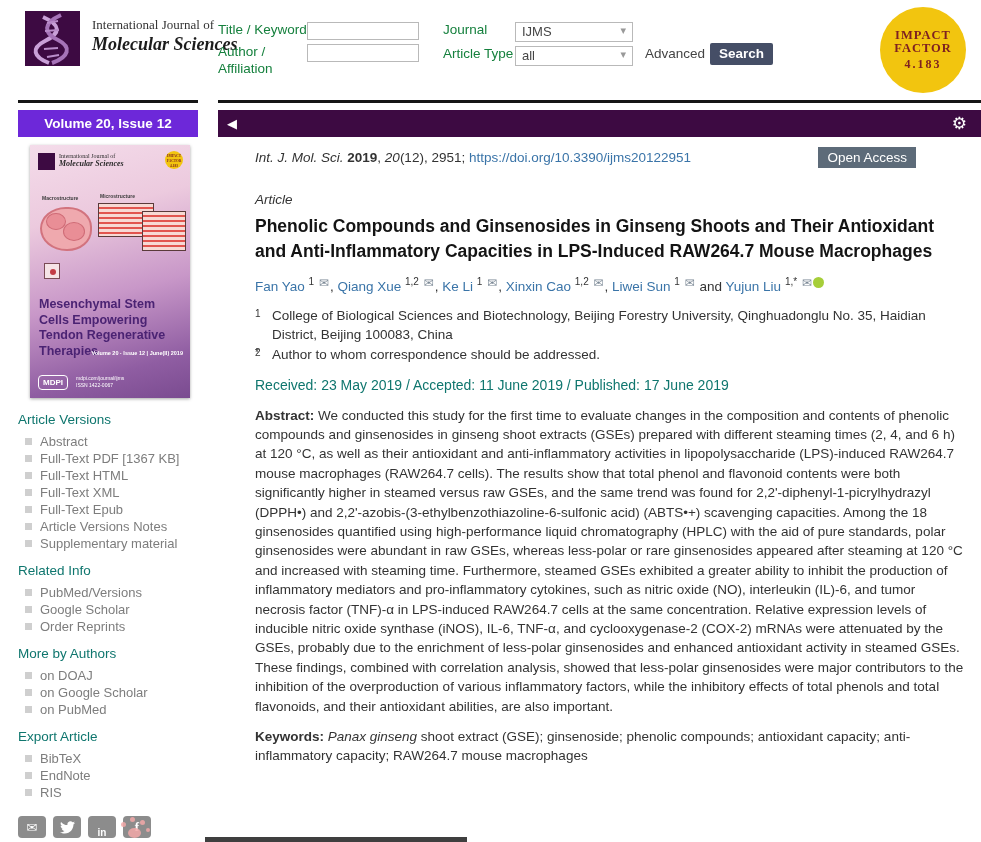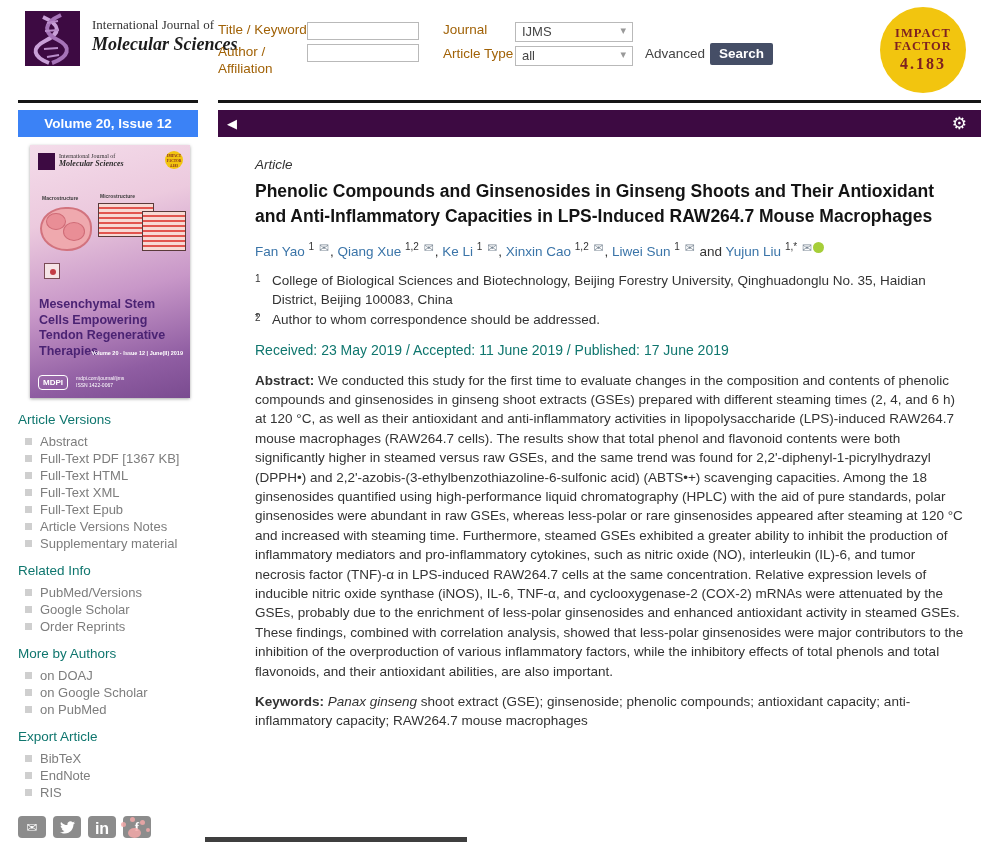--- a/index.html
+++ b/index.html
@@ -8,41 +8,41 @@
   .abs { position:absolute; }
   body { position:relative; }
 
   
   #header { left:0; top:0; width:981px; height:100px; background:#fff; }
   #logo-box { left:25px; top:11px; width:55px; height:55px; background:#3d0a42; }
   #logo-text { left:92px; top:17px; width:200px; font-family:"Liberation Serif", serif; }
   #logo-line1 { font-size:13px; color:#333; }
   #logo-line2 { font-size:18px; font-weight:bold; font-style:italic; color:#1c1c1c; margin-top:1px; }
 
-  .srch-label { position:absolute; font-size:13.5px; color:#a16207; }
+  .srch-label { position:absolute; font-size:13.5px; color:#15803d; }
   .srch-input { position:absolute; width:112px; height:18px; border:1px solid #b9b9b9; background:#fff; font-size:12px; padding:0 4px; }
   .srch-select { position:absolute; width:118px; height:20px; border:1px solid #b9b9b9; background:#fff; font-size:13px; color:#444; padding:1px 6px; cursor:pointer; }
   .srch-select .arrow { position:absolute; right:6px; top:1px; color:#999; font-size:11px; }
   #advanced-link { position:absolute; left:645px; top:46px; font-size:13.5px; color:#444; cursor:pointer; }
   #search-btn { position:absolute; left:710px; top:43px; width:63px; height:22px; background:#454e66; color:#fff;
     font-size:13.5px; font-weight:bold; text-align:center; line-height:22px; border-radius:2px; cursor:pointer; }
 
   #if-badge { left:880px; top:7px; width:86px; height:86px; border-radius:50%; background:#f2c50f;
     display:flex; flex-direction:column; justify-content:center; align-items:center;
     font-family:"Liberation Serif", serif; color:#7e2121; font-weight:bold; z-index:5; }
   #if-badge .l1,#if-badge .l2 { font-size:12.5px; letter-spacing:1px; line-height:13px; }
-  #if-badge .val { font-size:16px; letter-spacing:2px; margin-top:2px; }
+  #if-badge .val { font-size:12px; letter-spacing:2px; margin-top:2px; }
 
   .black-rule { position:absolute; top:100px; height:3px; background:#161616; }
   #rule-left { left:18px; width:180px; }
   #rule-right { left:218px; width:763px; }
 
   
   #sidebar { left:18px; top:110px; width:180px; height:732px; }
-  #volume-banner { width:180px; height:27px; background:#3b82f6; color:#fff; font-size:13.5px; font-weight:bold;
+  #volume-banner { width:180px; height:27px; background:#6d28d9; color:#fff; font-size:13.5px; font-weight:bold;
     text-align:center; line-height:27px; }
 
   #cover { position:relative; margin:8px 0 0 12px; width:160px; height:253px;
     background:linear-gradient(165deg,#f4dcea 0%,#eccade 28%,#c897c8 58%,#8f5da2 85%,#7a4b90 100%);
     box-shadow:0 1px 3px rgba(0,0,0,.35); overflow:hidden; }
   #cover-logo-sq { position:absolute; left:8px; top:8px; width:17px; height:17px; background:#3d0a42; }
   #cover-jname { position:absolute; left:29px; top:8px; font-family:"Liberation Serif", serif; color:#2b2b2b; }
   #cover-jname .c1 { font-size:6px; }
   #cover-jname .c2 { font-size:8px; font-weight:bold; font-style:italic; }
   #cover-if { position:absolute; right:7px; top:6px; width:18px; height:18px; border-radius:50%; background:#f2c50f;
@@ -70,21 +70,21 @@
   #sidebar-sections { margin-top:14px; }
   .sb-heading { font-size:13.5px; color:#0f766e; margin:11px 0 6px 0; }
   .sb-ul { list-style:none; }
   .sb-li { position:relative; padding-left:22px; font-size:13px; color:#7d7d7d; line-height:17px; cursor:pointer; }
   .sb-li:before { content:""; position:absolute; left:7px; top:5px; width:7px; height:7px; background:#cfcfcf; }
 
   #social-row { display:flex; gap:7px; margin-top:15px; }
   .soc { width:28px; height:22px; background:#8c8c8c; border-radius:4px; color:#fff; display:flex;
     align-items:center; justify-content:center; font-size:13px; cursor:pointer; }
   .soc.fb { font-family:"Liberation Serif", serif; font-weight:bold; }
-  .soc.li { font-size:16px; font-weight:bold;align-items:flex-end; }
+  .soc.li { font-size:10px; font-weight:bold;align-items:flex-end; }
   #paw { position:absolute; left:100px; top:706px; width:34px; height:26px; pointer-events:none; }
   #paw i { position:absolute; background:#f2a8a8; border-radius:50%; opacity:.85; }
   #paw .pad { left:10px; top:12px; width:13px; height:10px; }
   #paw .t1 { left:3px; top:6px; width:5px; height:5px; }
   #paw .t2 { left:12px; top:1px; width:5px; height:5px; }
   #paw .t3 { left:22px; top:4px; width:5px; height:5px; }
   #paw .t4 { left:28px; top:12px; width:4px; height:4px; }
 
   
   #main { left:218px; top:110px; width:763px; height:732px; }
@@ -264,20 +264,24 @@
   </div>
 </div>
 
 <div id="main" class="abs">
   <div id="article-bar">
     <span id="back-arrow">◀</span>
     <span id="gear">⚙</span>
   </div>
 
   <div id="main-inner">
+    <div id="citation-row">
+      <span class="jn">Int. J. Mol. Sci.</span><span class="yr"> 2019</span><span>, </span><span class="vol">20</span><span>(12), 2951; </span><a id="doi-link">https://doi.org/10.3390/ijms20122951</a>
+      <span id="open-access">Open Access</span>
+    </div>
 
     <div id="article-type">Article</div>
     <h1 id="article-title">Phenolic Compounds and Ginsenosides in Ginseng Shoots and Their Antioxidant and Anti-Inflammatory Capacities in LPS-Induced RAW264.7 Mouse Macrophages</h1>
 
     <div id="authors-line"><a class="author-link">Fan Yao</a> <sup>1</sup> <span class="env-icon">✉</span>, <a class="author-link">Qiang Xue</a> <sup>1,2</sup> <span class="env-icon">✉</span>, <a class="author-link">Ke Li</a> <sup>1</sup> <span class="env-icon">✉</span>, <a class="author-link">Xinxin Cao</a> <sup>1,2</sup> <span class="env-icon">✉</span>, <a class="author-link">Liwei Sun</a> <sup>1</sup> <span class="env-icon">✉</span> and <a class="author-link">Yujun Liu</a> <sup>1,*</sup> <span class="env-icon">✉</span><span class="orcid-icon"></span></div>
 
     <div id="affiliations">
         <div class="aff-row"><span class="aff-marker">1</span><span>College of Biological Sciences and Biotechnology, Beijing Forestry University, Qinghuadonglu No. 35, Haidian District, Beijing 100083, China</span></div>
         <div class="aff-row"><span class="aff-marker">2</span></div>
         <div class="aff-row"><span class="aff-marker">*</span><span>Author to whom correspondence should be addressed.</span></div>

